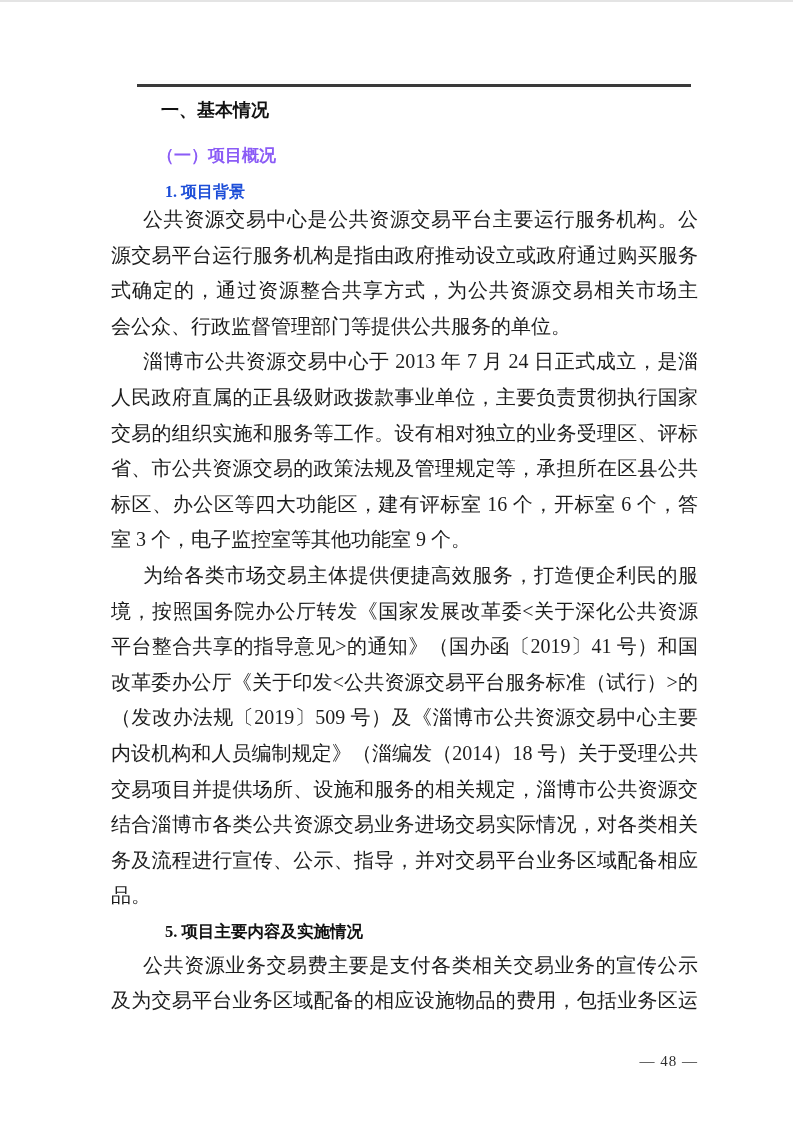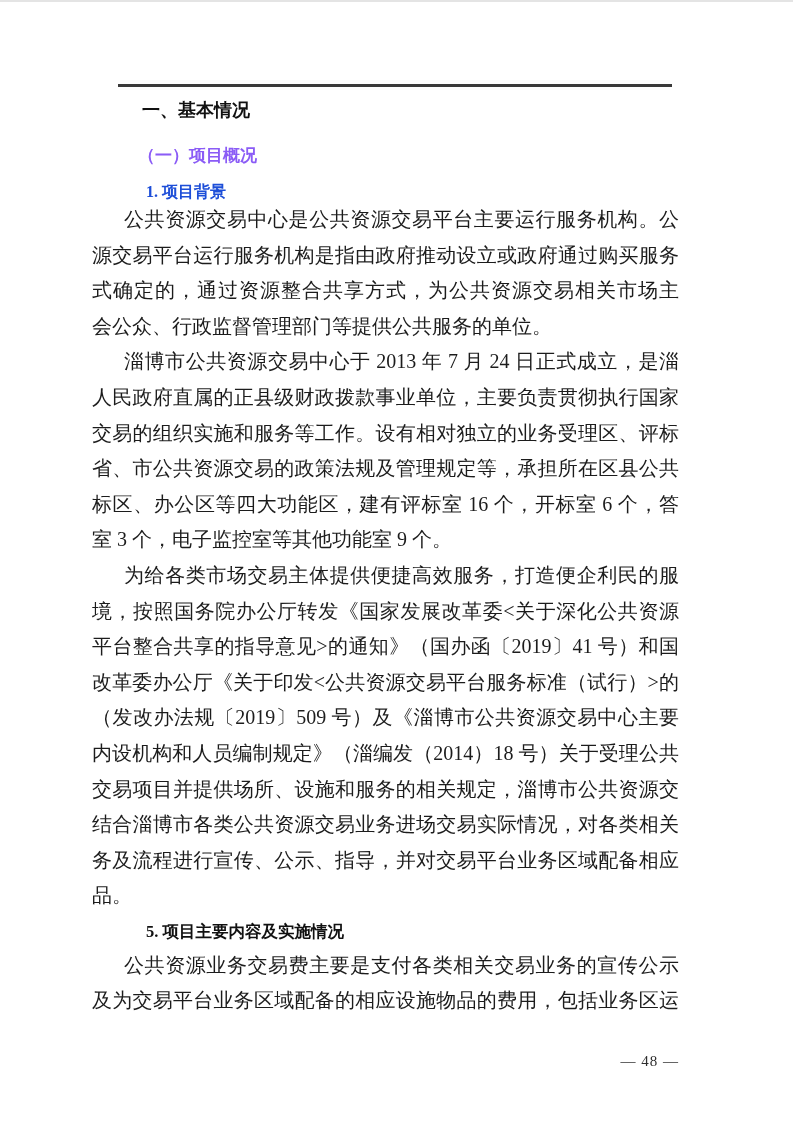--- a/index.html
+++ b/index.html
@@ -6,21 +6,21 @@
   .page{
     position:relative;
     width:793px;height:1122px;
     background:#ffffff;
     border-top:2px solid #e4e4e4;
     box-sizing:border-box;
     overflow:hidden;
     font-family:"Liberation Serif","DejaVu Serif",serif;
     color:#1c1c1c;
   }
-  .content{position:absolute;left:92px;top:0;width:587px;}
+  .content{position:absolute;left:111px;top:0;width:587px;}
   .header-rule{
     margin:82px 0 0 26px;
     width:554px;height:3px;
     background:#3a3a3a;
   }
   .h1{
     margin:12px 0 0 0;
     font-family:"Liberation Sans","DejaVu Sans",sans-serif;
     font-weight:bold;
     font-size:18px;line-height:22px;

